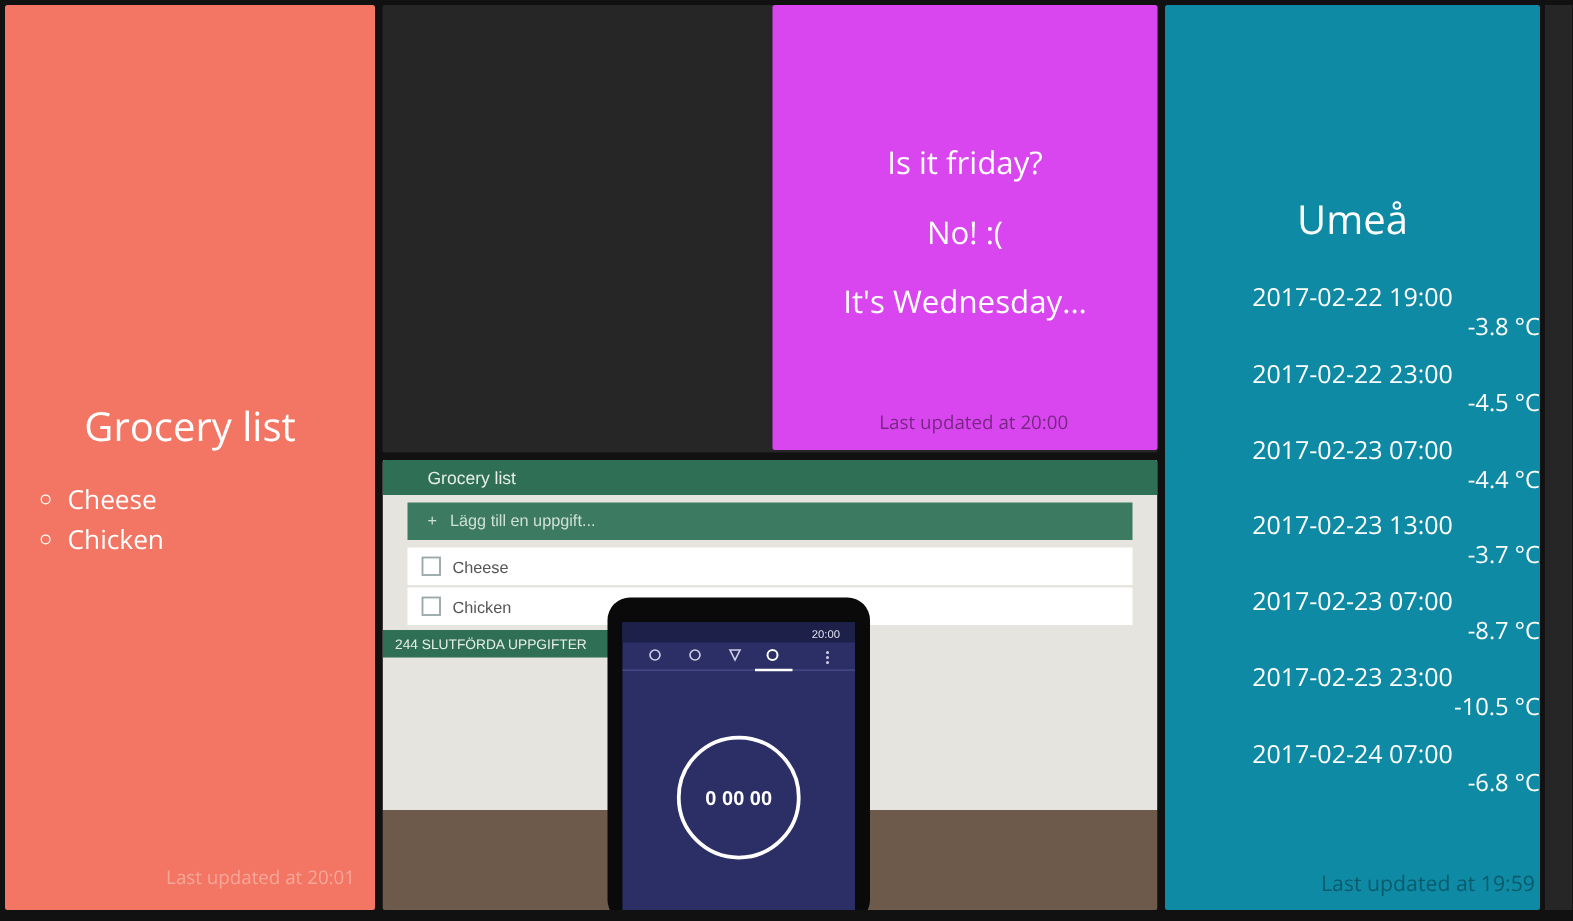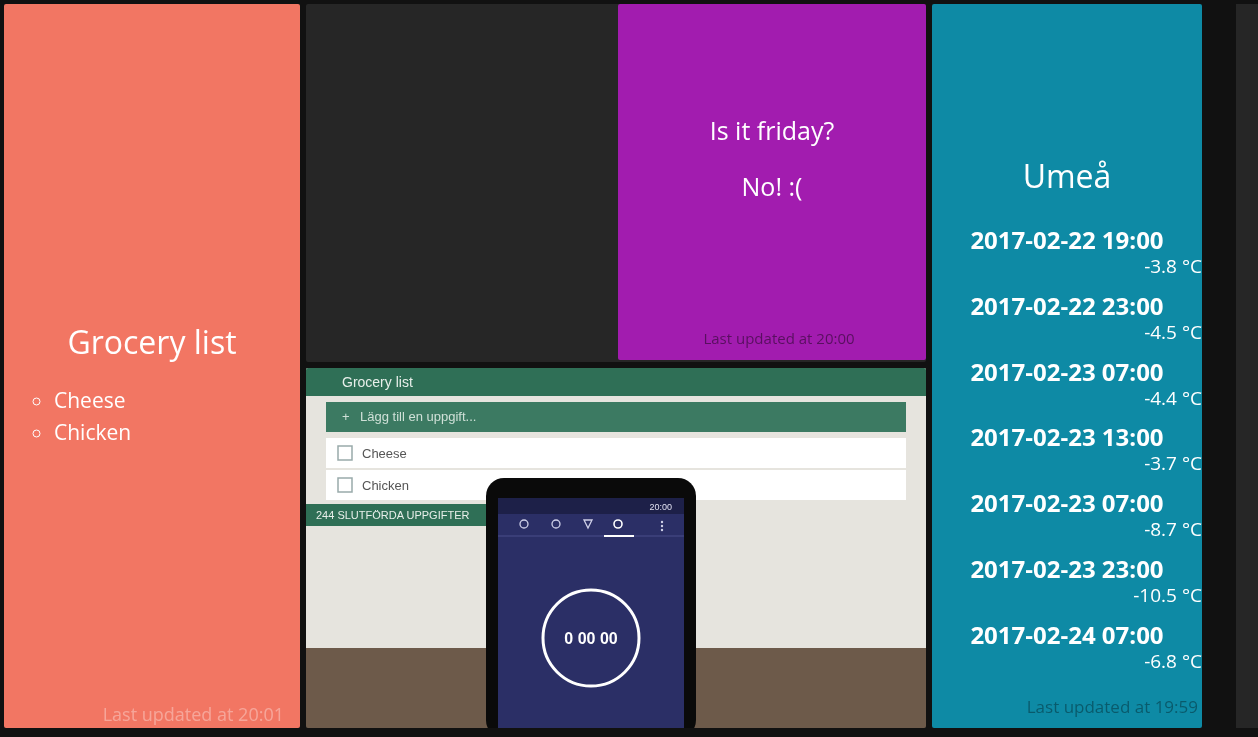--- a/index.html
+++ b/index.html
@@ -37,37 +37,37 @@
   }
   .grocery ul {
     margin-top: 22px;
     list-style: circle;
     padding-left: 32px;
     font-size: 21px;
     line-height: 1.5;
   }
   .grocery .updated {
     position: absolute;
-    bottom: 2px; right: 16px;
-    font-size: 18px;
+    bottom: 16px; right: 16px;
+    font-size: 15px;
     color: rgba(255,255,255,0.35);
   }
 
   
   .dark-top {
     left: 306px; top: 4px;
     width: 620px; height: 358px;
     background: #262626;
   }
 
   
   .friday {
     left: 618px; top: 4px;
     width: 308px; height: 356px;
-    background: #a21caf;
+    background: #d946ef;
     text-align: center;
     color: #fff;
   }
   .friday .content {
     padding-top: 108px;
     font-size: 25px;
     line-height: 1.5;
   }
   .friday .content p { margin-bottom: 18px; }
   .friday .updated {
@@ -84,40 +84,39 @@
     left: 306px; top: 368px;
     width: 620px; height: 360px;
     background: #2b2b2b;
     overflow: hidden;
   }
   .photo svg { width: 100%; height: 100%; display: block; }
 
   
   .weather {
     left: 932px; top: 4px;
-    width: 270px; height: 724px;
+    width: 300px; height: 724px;
     background: #0e8aa5;
     color: #fff;
     text-align: center;
   }
   .weather h2 {
     margin-top: 150px;
     font-weight: 400;
     font-size: 32px;
   }
   .weather .forecast {
     margin-top: 28px;
   }
   .weather .entry {
     margin-bottom: 12px;
   }
   .weather .entry .dt {
-    font-size: 24px;
+    font-size: 20px;
     line-height: 1.25;
-    font-weight: bold;
   }
   .weather .entry .temp {
     font-size: 19px;
     line-height: 1.25;
     text-align: right;
   }
   .weather .updated {
     position: absolute;
     bottom: 10px; right: 4px;
     font-size: 17px;
@@ -147,20 +146,21 @@
     </div>
     <div class="updated">Last updated at 20:01</div>
   </div>
 
   <div class="card dark-top"></div>
 
   <div class="card friday">
     <div class="content">
       <p>Is it friday?</p>
       <p>No! :(</p>
+      <p>It's Wednesday...</p>
     </div>
     <div class="updated">Last updated at 20:00</div>
   </div>
 
   <div class="card photo">
     <svg viewBox="0 0 620 360" xmlns="http://www.w3.org/2000/svg">
 
       <rect x="0" y="0" width="620" height="360" fill="#6d5a4a"></rect>
 
       <rect x="0" y="0" width="620" height="280" fill="#e6e4de"></rect>

